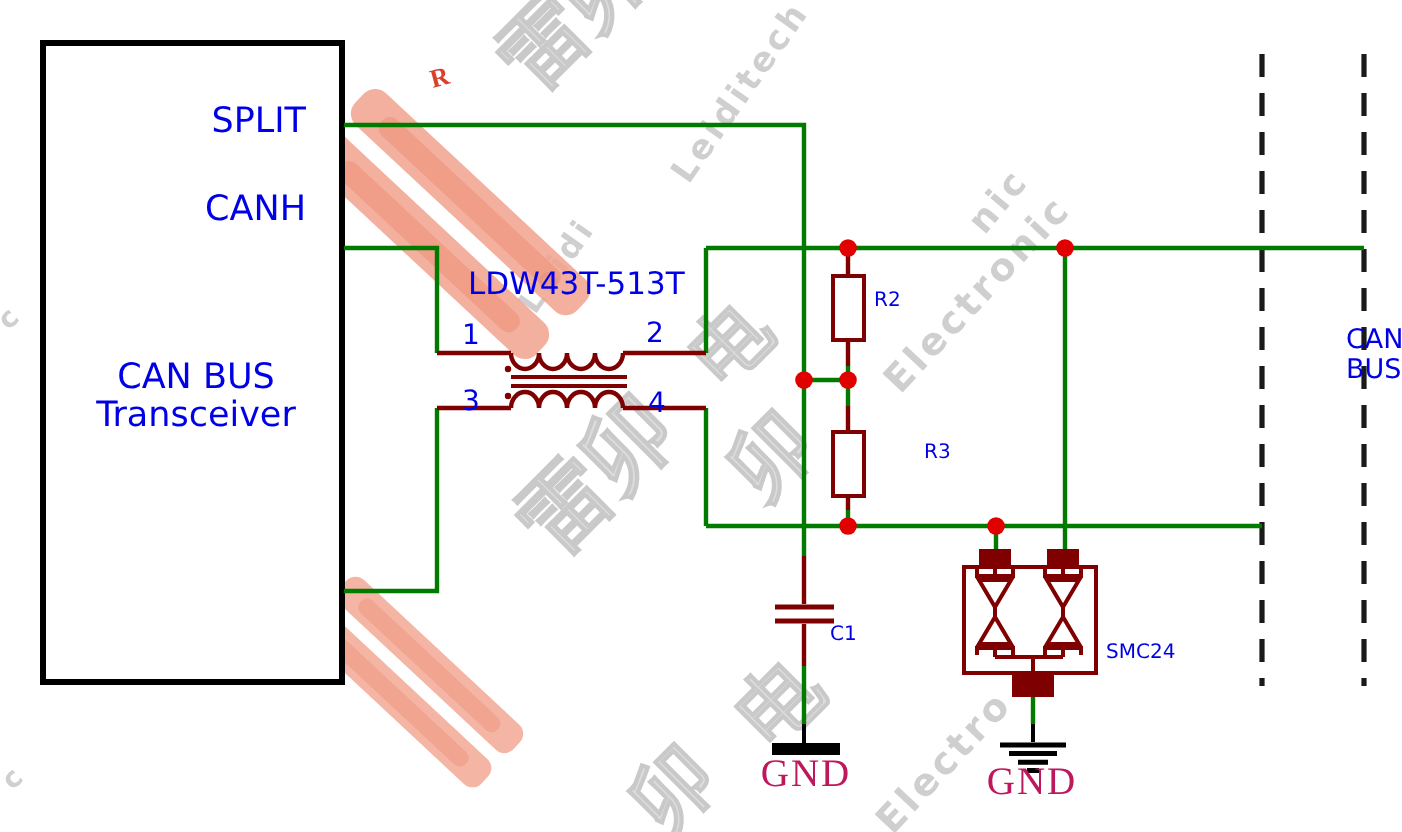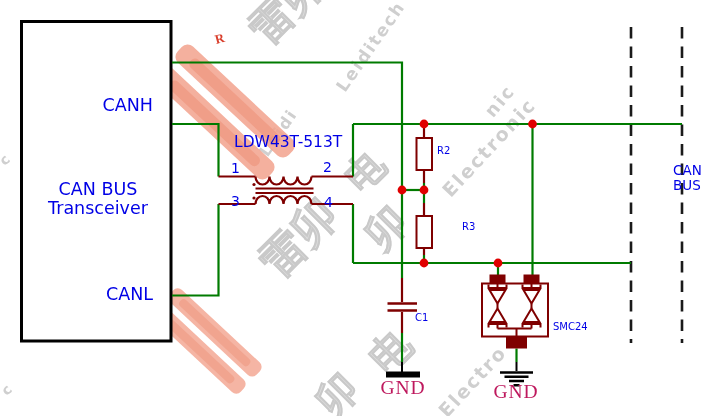--- a/index.html
+++ b/index.html
@@ -153,22 +153,22 @@
     <g fill="#E00000" stroke="none">
       <circle cx="424" cy="124" r="4.4"></circle>
       <circle cx="532.5" cy="124" r="4.4"></circle>
       <circle cx="402" cy="190" r="4.4"></circle>
       <circle cx="424" cy="190" r="4.4"></circle>
       <circle cx="424" cy="263" r="4.4"></circle>
       <circle cx="498" cy="263" r="4.4"></circle>
     </g>
   </svg>
 
+  <div class="lbl lbl-big pin-right" style="top:53px;">SPLIT</div>
   <div class="lbl lbl-big pin-right" style="top:97px;">CANH</div>
-  <div class="lbl lbl-big pin-right" style="top:286px;">CANL</div>
 
   <div class="lbl lbl-big title-block">
     <div>CAN BUS</div>
     <div>Transceiver</div>
   </div>
 
   <div class="lbl lbl-mid" style="left:234px;top:135px;">LDW43T-513T</div>
   <div class="lbl lbl-pin" style="left:231px;top:161px;">1</div>
   <div class="lbl lbl-pin" style="left:323px;top:160px;">2</div>
   <div class="lbl lbl-pin" style="left:231px;top:194px;">3</div>

